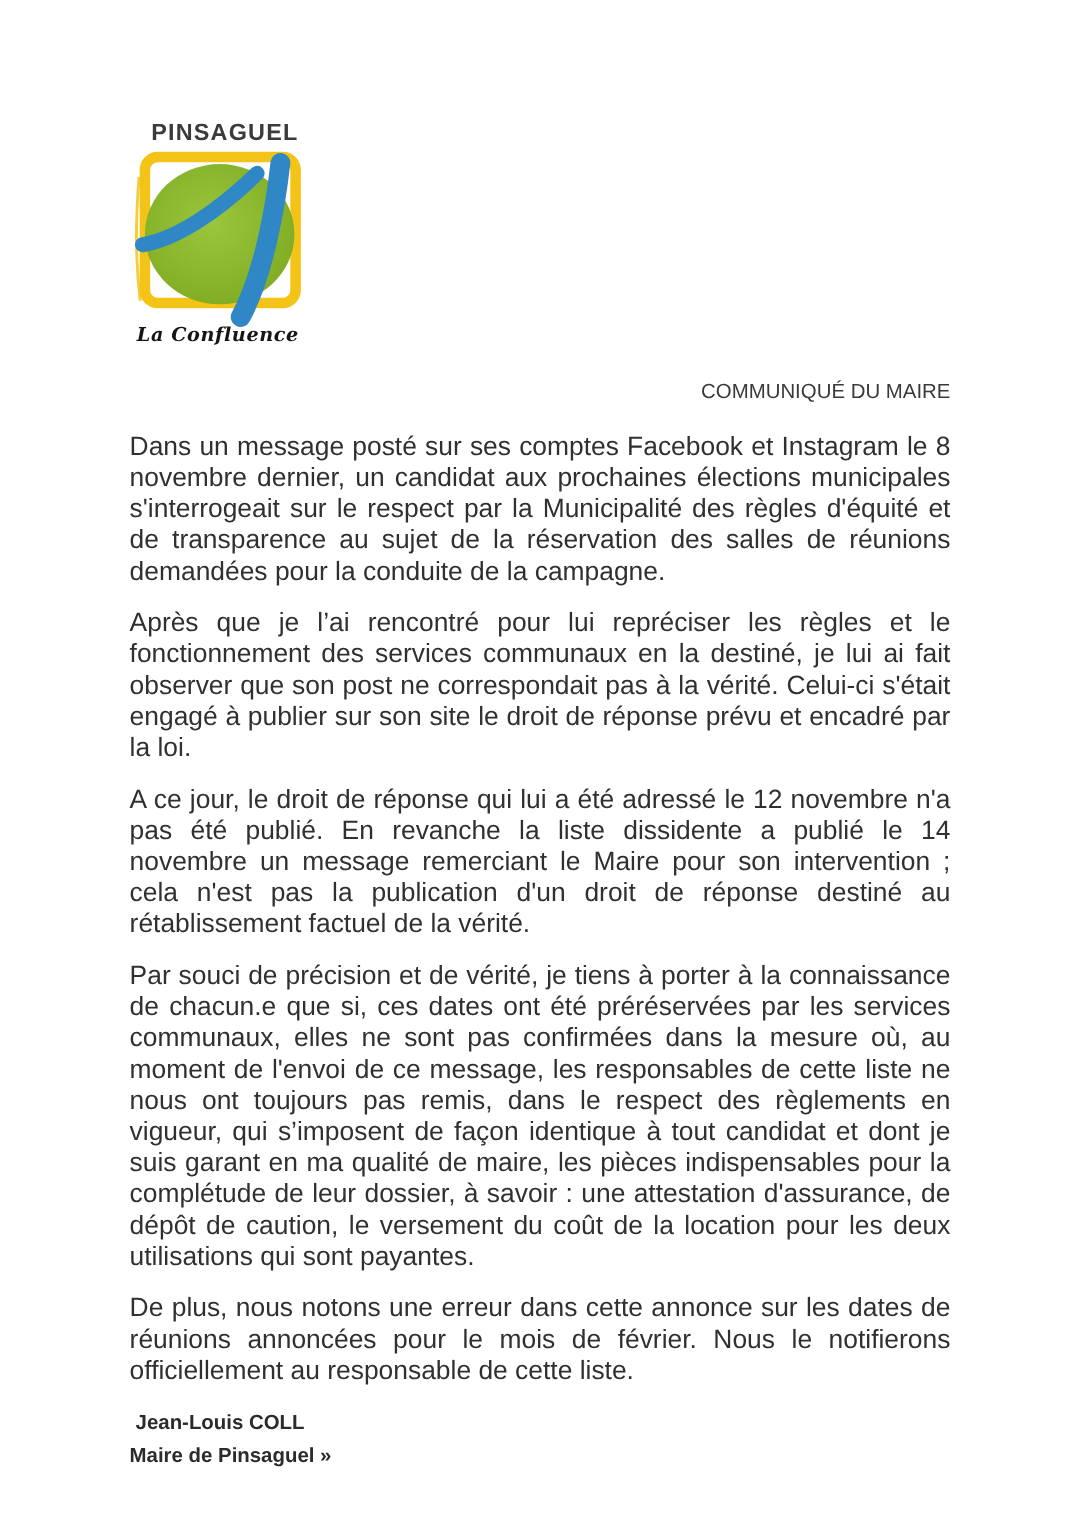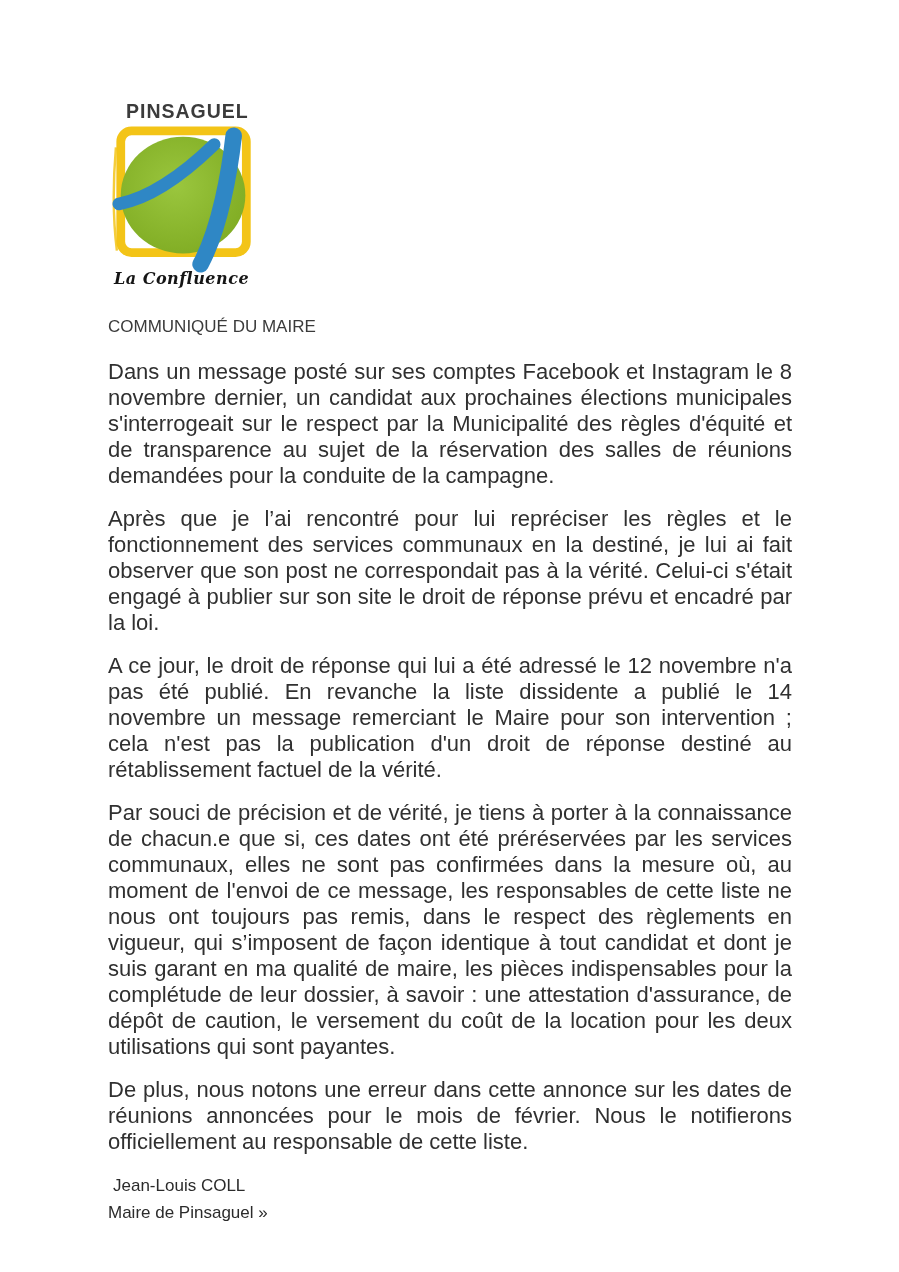--- a/index.html
+++ b/index.html
@@ -51,38 +51,38 @@
 
   
   .doc-body {
     position: absolute;
     left: 108px;
     top: 314px;
     width: 684px;
   }
   .doc-title {
     margin: 0 0 19px 0;
-    text-align: left;
+    text-align: right;
     font-size: 17px;
     font-weight: 400;
     color: #3a3a3a;
     line-height: 26px;
   }
   .doc-body p.body-par {
     margin: 0 0 17px 0;
     font-size: 22px;
     line-height: 26px;
     text-align: justify;
     color: #303030;
   }
   .signature {
     margin-top: 6px;
     font-size: 17px;
     line-height: 27px;
-    font-weight: 400;
+    font-weight: 700;
     color: #2b2b2b;
   }
   .signature .sig-name {
     padding-left: 5px;
   }
 </style>
 </head>
 <body>
 
 <div class="page">

